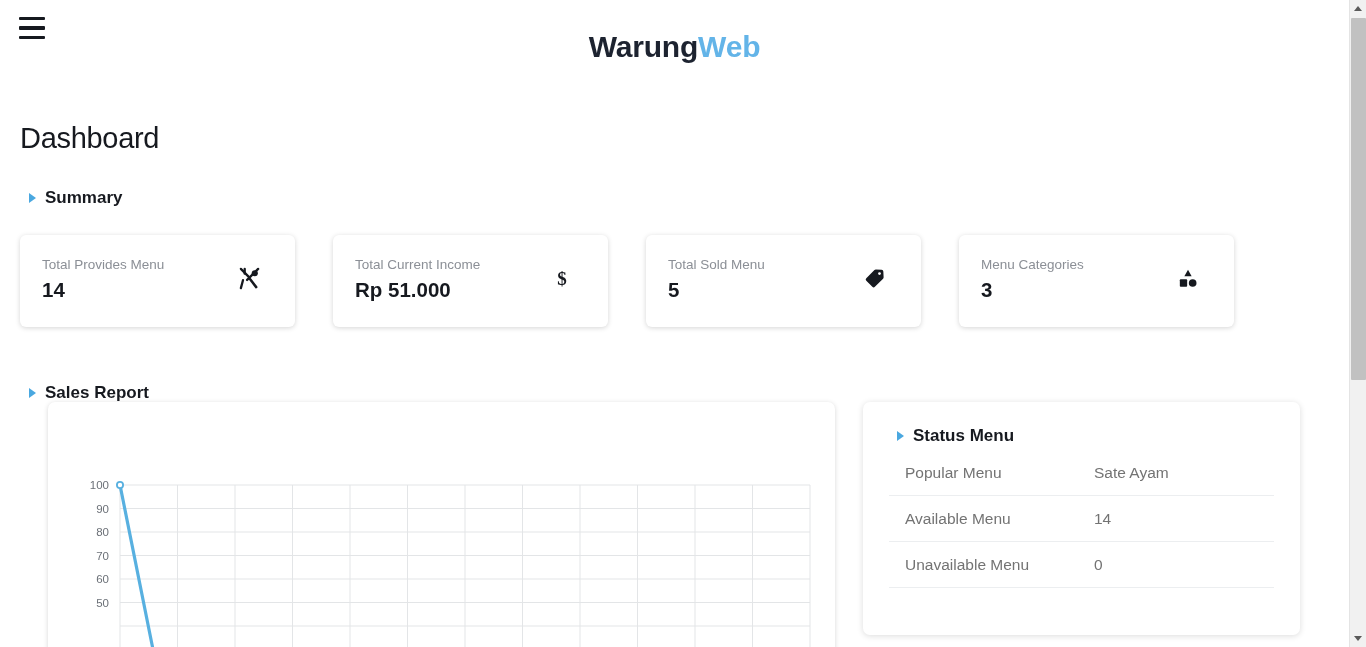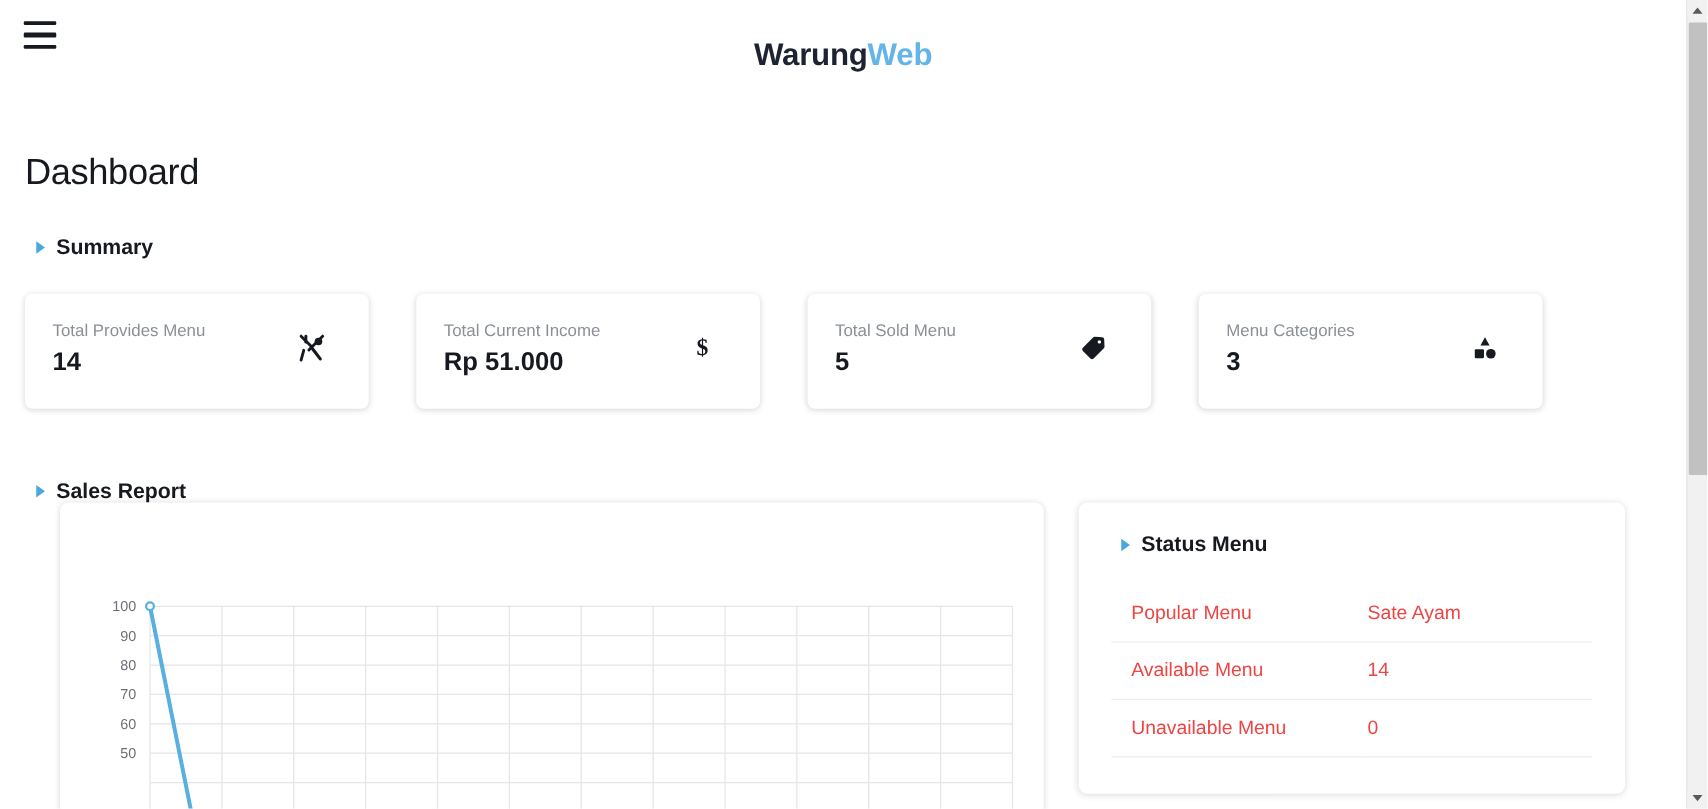--- a/index.html
+++ b/index.html
@@ -78,21 +78,21 @@
     width: 26px;
     height: 3.4px;
     background: #16191f;
     border-radius: 1px;
   }
   .brand {
     position: absolute;
     left: 0; top: 32px;
     width: 1349px;
     text-align: center;
-    font-size: 25px;
+    font-size: 30px;
     font-weight: 600;
     letter-spacing: -0.2px;
     line-height: 1;
   }
   .brand .b-dark { color: #1d2330; }
   .brand .b-blue { color: #63b4e8; }
 
   
   .page-title {
     position: absolute;
@@ -192,31 +192,31 @@
     box-shadow: 0 1px 6px rgba(0,0,0,.14);
     padding: 24px 26px 0 26px;
   }
   .status-head {
     display: flex;
     align-items: center;
     gap: 9px;
     font-size: 17px;
     font-weight: 700;
     color: #16191f;
-    margin: 0 0 22px 8px;
+    margin: 0 0 4px 8px;
   }
   .status-table {
     width: 100%;
     border-collapse: collapse;
   }
   .status-table td {
     padding: 14px 0 13px 16px;
     border-bottom: 1px solid #eceef0;
     font-size: 15.5px;
-    color: #ef4444;
+    color: #737373;
     font-weight: 400;
     vertical-align: middle;
   }
   .status-table td.val {
     padding-left: 0;
     width: 180px;
   }
 </style>
 </head>
 <body>

